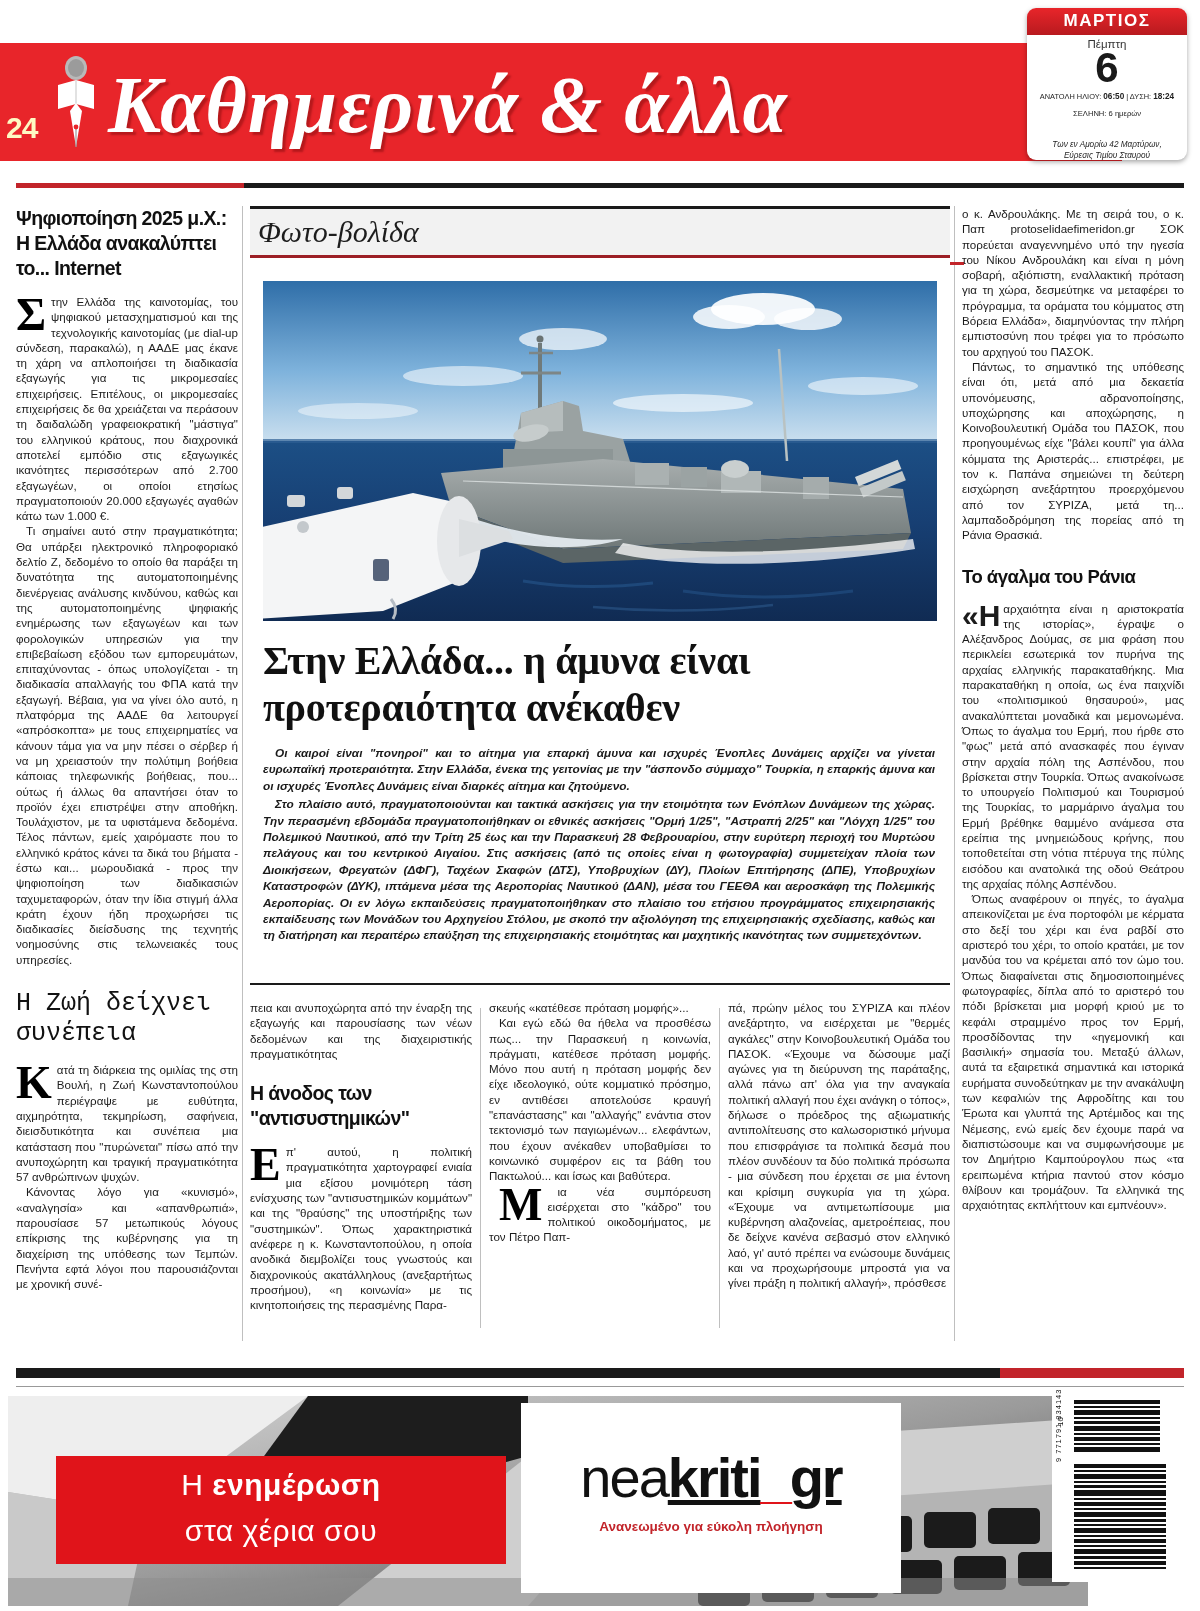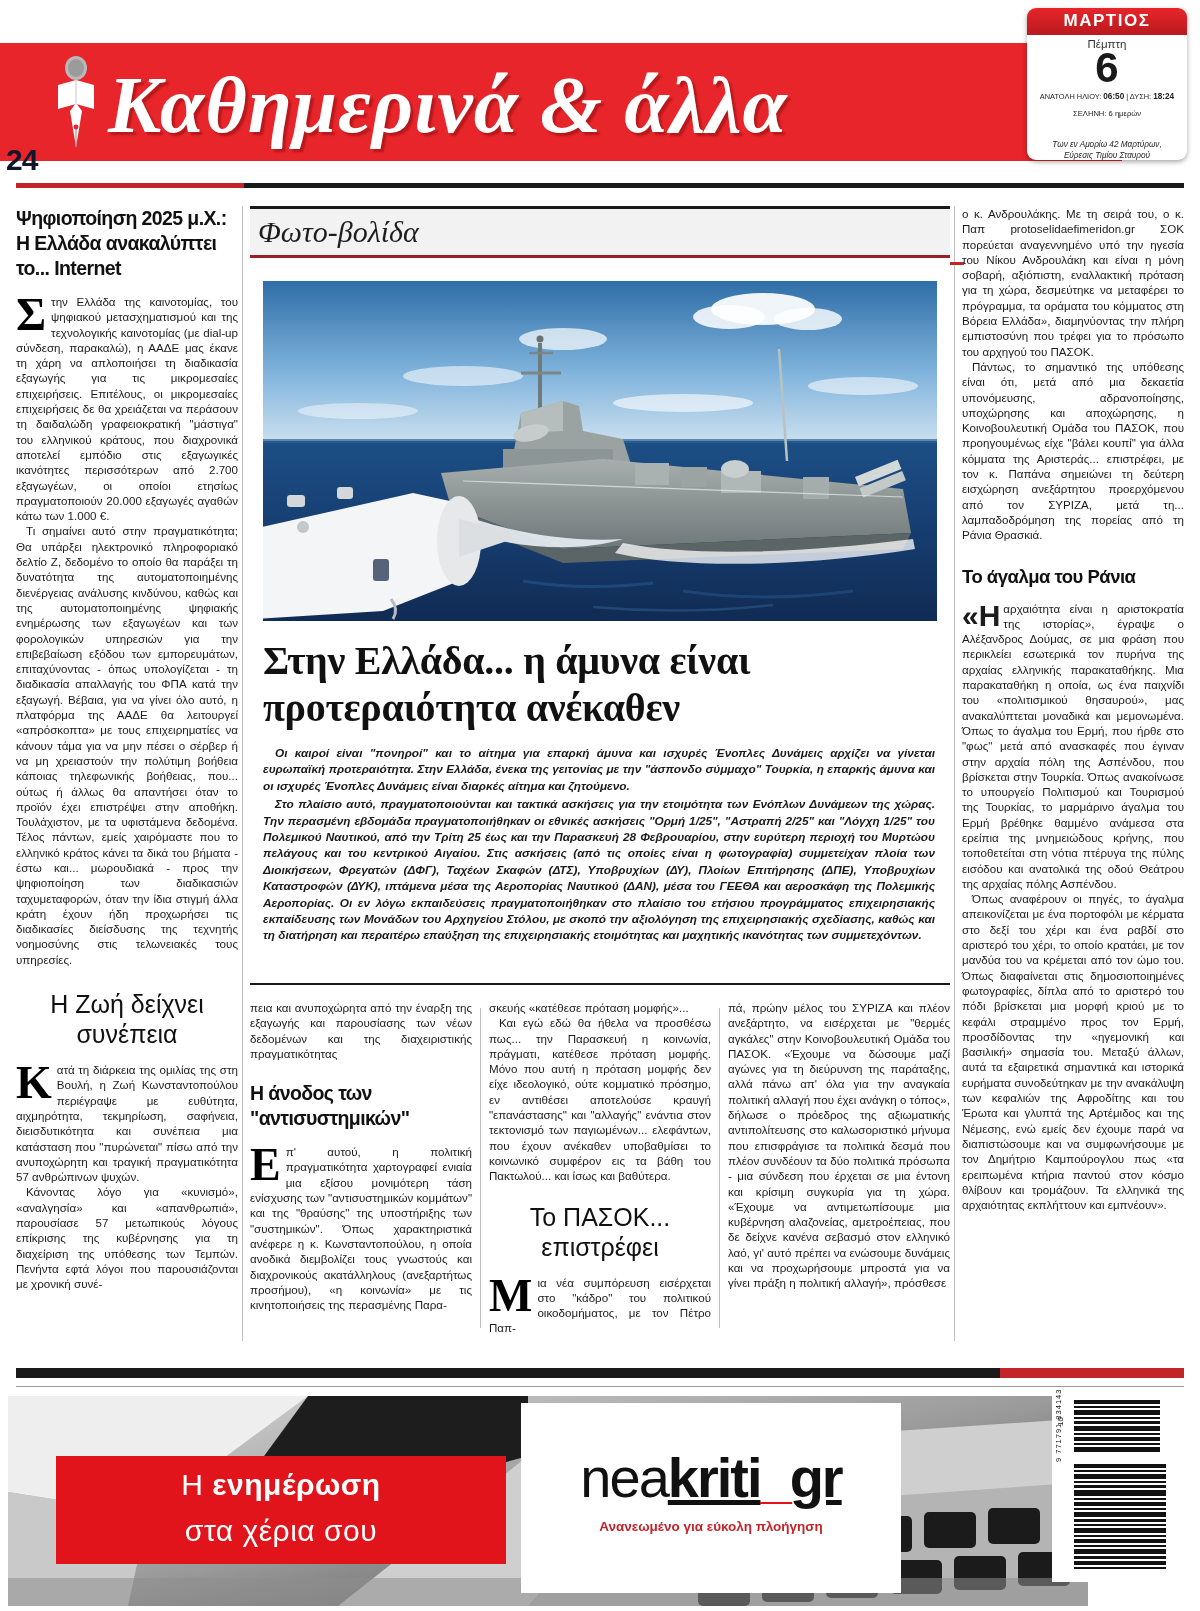--- a/index.html
+++ b/index.html
@@ -13,22 +13,22 @@
   .page { position: relative; width: 1200px; height: 1611px; background: #fff; }
 
   
   .masthead {
     position: absolute; left: 0; top: 43px; width: 1122px; height: 118px;
     background: #e8252a;
   }
   .masthead-inner { position: relative; width: 100%; height: 100%; }
   .page-num {
     position: absolute; left: 6px; top: 68px;
-    color: #0f172a; font-weight: bold; font-size: 30px;
-    font-family: "Liberation Sans", sans-serif; letter-spacing: -1px; margin-top: 32px;
+    color: #fef9c3; font-weight: bold; font-size: 30px;
+    font-family: "Liberation Sans", sans-serif; letter-spacing: -1px;
   }
   .quill {
     position: absolute; left: 52px; top: 12px; width: 48px; height: 96px;
   }
   .masthead-title {
     position: absolute; left: 108px; top: 16px;
     color: #ffffff;
     font-family: "Liberation Serif", serif;
     font-style: italic; font-weight: bold;
     font-size: 80px; line-height: 92px;
@@ -84,23 +84,23 @@
   .col-left-divider {
     position: absolute; left: 242px; top: 206px; width: 1px; height: 1135px;
     background: #bfbfbf;
   }
   .hl-sans {
     font-family: "Liberation Sans", sans-serif;
     font-weight: bold; font-size: 19.5px; line-height: 25px;
     color: #111; letter-spacing: -0.6px; margin: 0 0 13px 0;
   }
   .hl-serif {
-    font-family: Liberation Sans, sans-serif;
+    font-family: Liberation Mono, monospace;
     font-weight: normal; font-size: 25px; line-height: 30px;
-    color: #111; margin: 22px 0 13px 0; text-align: center;
+    color: #111; margin: 22px 0 13px 0;
   }
   .body-txt {
     font-family: "Liberation Sans", sans-serif;
     font-size: 11.6px; line-height: 15.3px;
     text-align: justify; color: #1b1b1b; margin: 0;
     hyphens: none;
   }
   .body-txt + .body-txt { text-indent: 10px; }
   .dropcap::first-letter {
     font-family: "Liberation Serif", serif;
@@ -401,21 +401,20 @@
   <div class="bot-cols">
     <div class="bot-col">
       <p class="body-txt">πεια και ανυποχώρητα από την έναρξη της εξαγωγής και παρουσίασης των νέων δεδομένων και της διαχειριστικής πραγματικότητας</p>
       <h2 class="hl-sans" style="margin-top:20px">Η άνοδος των "αντισυστημικών"</h2>
       <p class="body-txt dropcap">Επ' αυτού, η πολιτική πραγματικότητα χαρτογραφεί ενιαία μια εξίσου μονιμότερη τάση ενίσχυσης των "αντισυστημικών κομμάτων" και της "θραύσης" της υποστήριξης των "συστημικών". Όπως χαρακτηριστικά ανέφερε η κ. Κωνσταντοπούλου, η οποία ανοδικά διεμβολίζει τους γνωστούς και διαχρονικούς ακατάλληλους (ανεξαρτήτως προσήμου), «η κοινωνία» με τις κινητοποιήσεις της περασμένης Παρα-</p>
     </div>
     <div class="bot-gap"></div>
     <div class="bot-col">
       <p class="body-txt">σκευής «κατέθεσε πρόταση μομφής»...</p>
       <p class="body-txt">Και εγώ εδώ θα ήθελα να προσθέσω πως... την Παρασκευή η κοινωνία, πράγματι, κατέθεσε πρόταση μομφής. Μόνο που αυτή η πρόταση μομφής δεν είχε ιδεολογικό, ούτε κομματικό πρόσημο, εν αντιθέσει αποτελούσε κραυγή "επανάστασης" και "αλλαγής" ενάντια στον τεκτονισμό των παγιωμένων... ελεφάντων, που έχουν ανέκαθεν υποβαθμίσει το κοινωνικό συμφέρον εις τα βάθη του Πακτωλού... και ίσως και βαθύτερα.</p>
-      <h2 class="hl-serif" style="margin-top:18px">Το ΠΑΣΟΚ... επιστρέφει</h2>
       <p class="body-txt dropcap">Μια νέα συμπόρευση εισέρχεται στο "κάδρο" του πολιτικού οικοδομήματος, με τον Πέτρο Παπ-</p>
     </div>
     <div class="bot-gap"></div>
     <div class="bot-col">
       <p class="body-txt">πά, πρώην μέλος του ΣΥΡΙΖΑ και πλέον ανεξάρτητο, να εισέρχεται με "θερμές αγκάλες" στην Κοινοβουλευτική Ομάδα του ΠΑΣΟΚ. «Έχουμε να δώσουμε μαζί αγώνες για τη διεύρυνση της παράταξης, αλλά πάνω απ' όλα για την αναγκαία πολιτική αλλαγή που έχει ανάγκη ο τόπος», δήλωσε ο πρόεδρος της αξιωματικής αντιπολίτευσης στο καλωσοριστικό μήνυμα που επισφράγισε τα πολιτικά δεσμά που πλέον συνδέουν τα δύο πολιτικά πρόσωπα - μια σύνδεση που έρχεται σε μια έντονη και κρίσιμη συγκυρία για τη χώρα. «Έχουμε να αντιμετωπίσουμε μια κυβέρνηση αλαζονείας, αμετροέπειας, που δε δείχνε κανένα σεβασμό στον ελληνικό λαό, γι' αυτό πρέπει να ενώσουμε δυνάμεις και να προχωρήσουμε μπροστά για να γίνει πράξη η πολιτική αλλαγή», πρόσθεσε</p>
     </div>
   </div>
 
   <div class="col-right-divider"></div>
   <div class="col-right-tick"></div>

